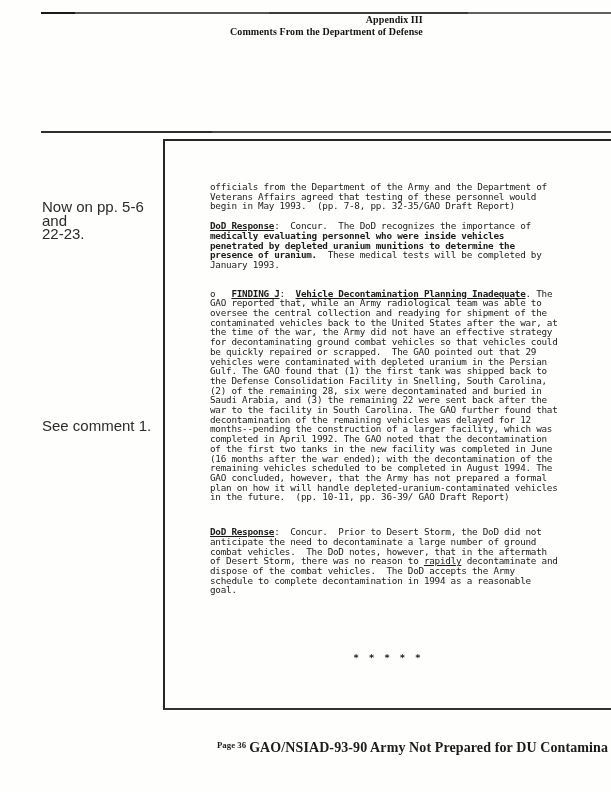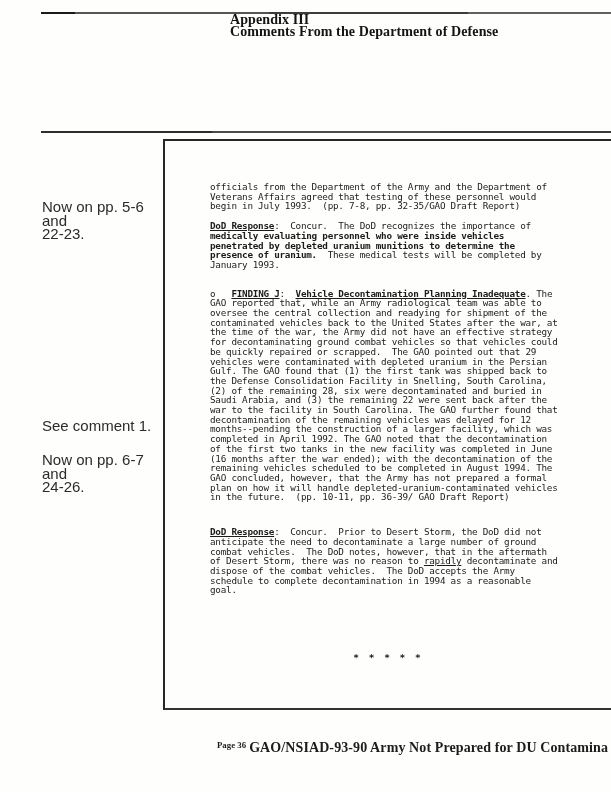--- a/index.html
+++ b/index.html
@@ -15,22 +15,22 @@
     background:#fefefc;
   }
   
   .topline{
     position:absolute;top:12px;left:41px;right:0;height:2px;
     background:linear-gradient(90deg,#1a1a1a 0 6%, #555 6% 40%, #3c3c3c 40% 75%, #606060 75% 100%);
   }
   .header-block{
     position:absolute;top:14px;left:230px;
     font-family:"Liberation Serif", serif;
-    font-weight:700;font-size:14px;line-height:11.5px;
-    color:#141414;letter-spacing:.1px;
+    font-weight:700;font-size:10px;line-height:11.5px;
+    color:#141414;letter-spacing:.1px;text-align:right;
   }
   .rule2{
     position:absolute;top:131px;left:41px;right:0;height:2px;
     background:linear-gradient(90deg,#2e2e2e 0 30%, #4a4a4a 30% 70%, #383838 70% 100%);
   }
   
   .letter-box{
     position:absolute;top:139px;left:163px;right:-3px;height:567px;
     border-left:2px solid #262626;
     border-top:2px solid #262626;
@@ -87,21 +87,21 @@
   </div>
 
   <div class="rule2"></div>
 
   <div class="letter-box"></div>
 
   <div class="typed-body">
 
   <div class="para"><span class="seg-normal">officials from the Department of the Army and the Department of
 Veterans Affairs agreed that testing of these personnel would
-begin in July 1993.  (pp. 7-8, pp. 32-35/GAO Draft Report)</span></div>
+begin in May 1993.  (pp. 7-8, pp. 32-35/GAO Draft Report)</span></div>
       <div class="para"><span class="seg-bold-underline">DoD Response</span><span class="seg-normal">:  Concur.  The DoD recognizes the importance of
 </span><span class="seg-bold">medically evaluating personnel who were inside vehicles
 penetrated by depleted uranium munitions to determine the
 presence of uranium.</span><span class="seg-normal">  These medical tests will be completed by
 January 1993.</span></div>
       <div class="para"><span class="seg-normal">o   </span><span class="seg-bold-underline">FINDING J</span><span class="seg-normal">:  </span><span class="seg-bold-underline">Vehicle Decontamination Planning Inadequate</span><span class="seg-normal">. The
 GAO reported that, while an Army radiological team was able to
 oversee the central collection and readying for shipment of the
 contaminated vehicles back to the United States after the war, at
 the time of the war, the Army did not have an effective strategy
@@ -128,19 +128,17 @@
 of Desert Storm, there was no reason to </span><span class="seg-underline">rapidly</span><span class="seg-normal"> decontaminate and
 dispose of the combat vehicles.  The DoD accepts the Army
 schedule to complete decontamination in 1994 as a reasonable
 goal.</span></div>
       <div class="separator-row">* * * * *</div>
     </div>
 
   <div class="margin-note note-1">Now on pp. 5-6 and
 22-23.</div>
   <div class="margin-note note-2">See comment 1.</div>
-  <div class="margin-note note-3">Now on pp. 6-7 and
-24-26.</div>
 
   <div class="footer-page">Page 36</div>
   <div class="footer-report">GAO/NSIAD-93-90 Army Not Prepared for DU Contamina</div>
 
 </div>
 
 </body></html>

